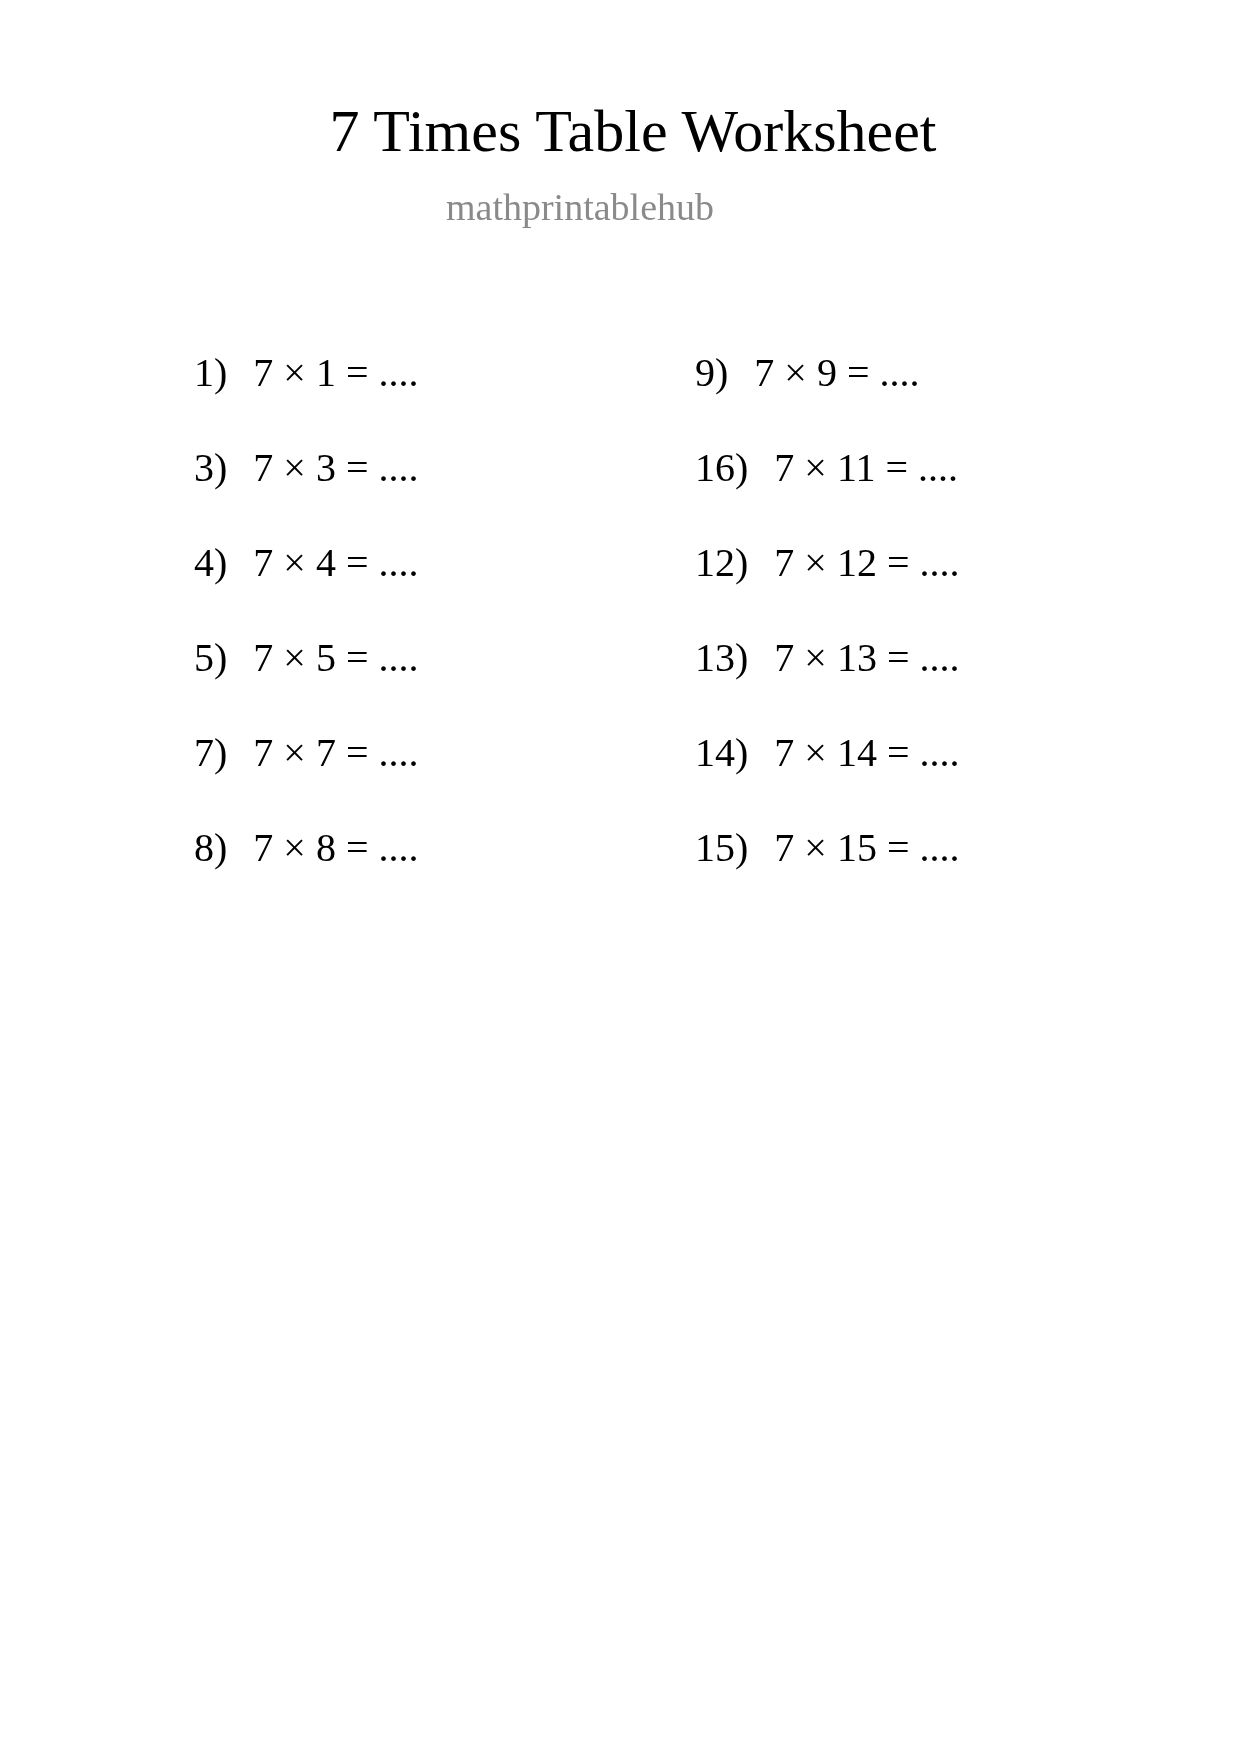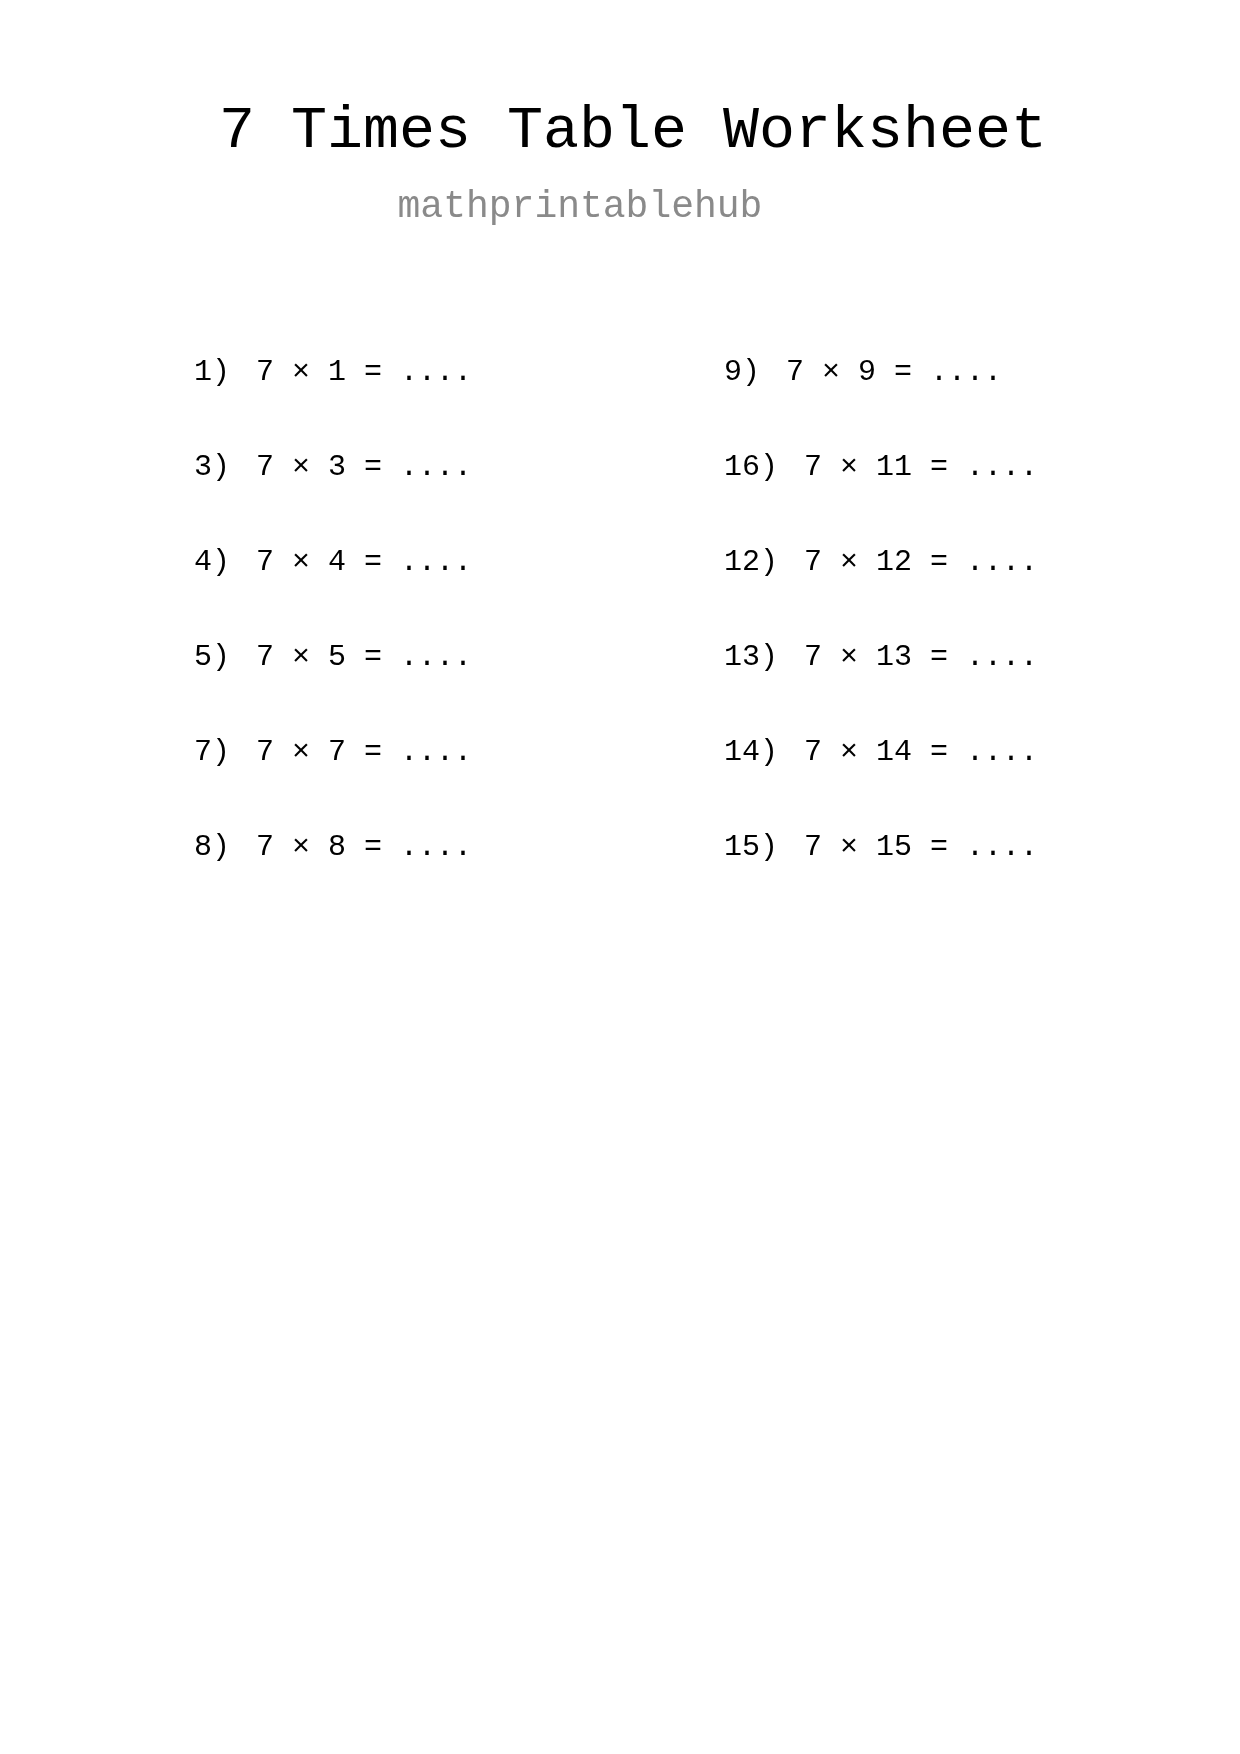--- a/index.html
+++ b/index.html
@@ -1,21 +1,21 @@
 <!DOCTYPE html>
 <html><head>
 <meta charset="utf-8">
 <style>
   html, body { margin: 0; padding: 0; background: #ffffff; }
   .page {
     position: relative;
     width: 1240px;
     height: 1754px;
     background: var(--bg-color, #ffffff);
-    font-family: Liberation Mono, monospace;
+    font-family: Liberation Serif, serif;
     color: var(--text-color, #000000);
     overflow: hidden;
   }
   .title {
     position: absolute;
     top: 101px;
     left: 0;
     right: 0;
     margin: 0;
     text-align: center;
@@ -36,25 +36,25 @@
     font-weight: 400;
     line-height: 1;
     transform: translateX(-40px);
     color: var(--subtitle-color, #8a8a8a);
   }
   .col {
     position: absolute;
     top: 325px;
   }
   .col-left  { left: 194px; }
-  .col-right { left: 695px; margin-left: 29px; }
+  .col-right { left: 695px; }
   .row {
     height: 95px;
     line-height: 95px;
-    font-size: 30px;
+    font-size: 40px;
     font-weight: 400;
     white-space: pre;
   }
   .expr { margin-left: 26px; }
 </style>
 </head>
 <body>
 
 <div class="page" style="--bg-color: #ffffff; --title-color: #000000; --text-color: #000000; --subtitle-color: #8a8a8a;">
   <h1 class="title">7 Times Table Worksheet</h1>

